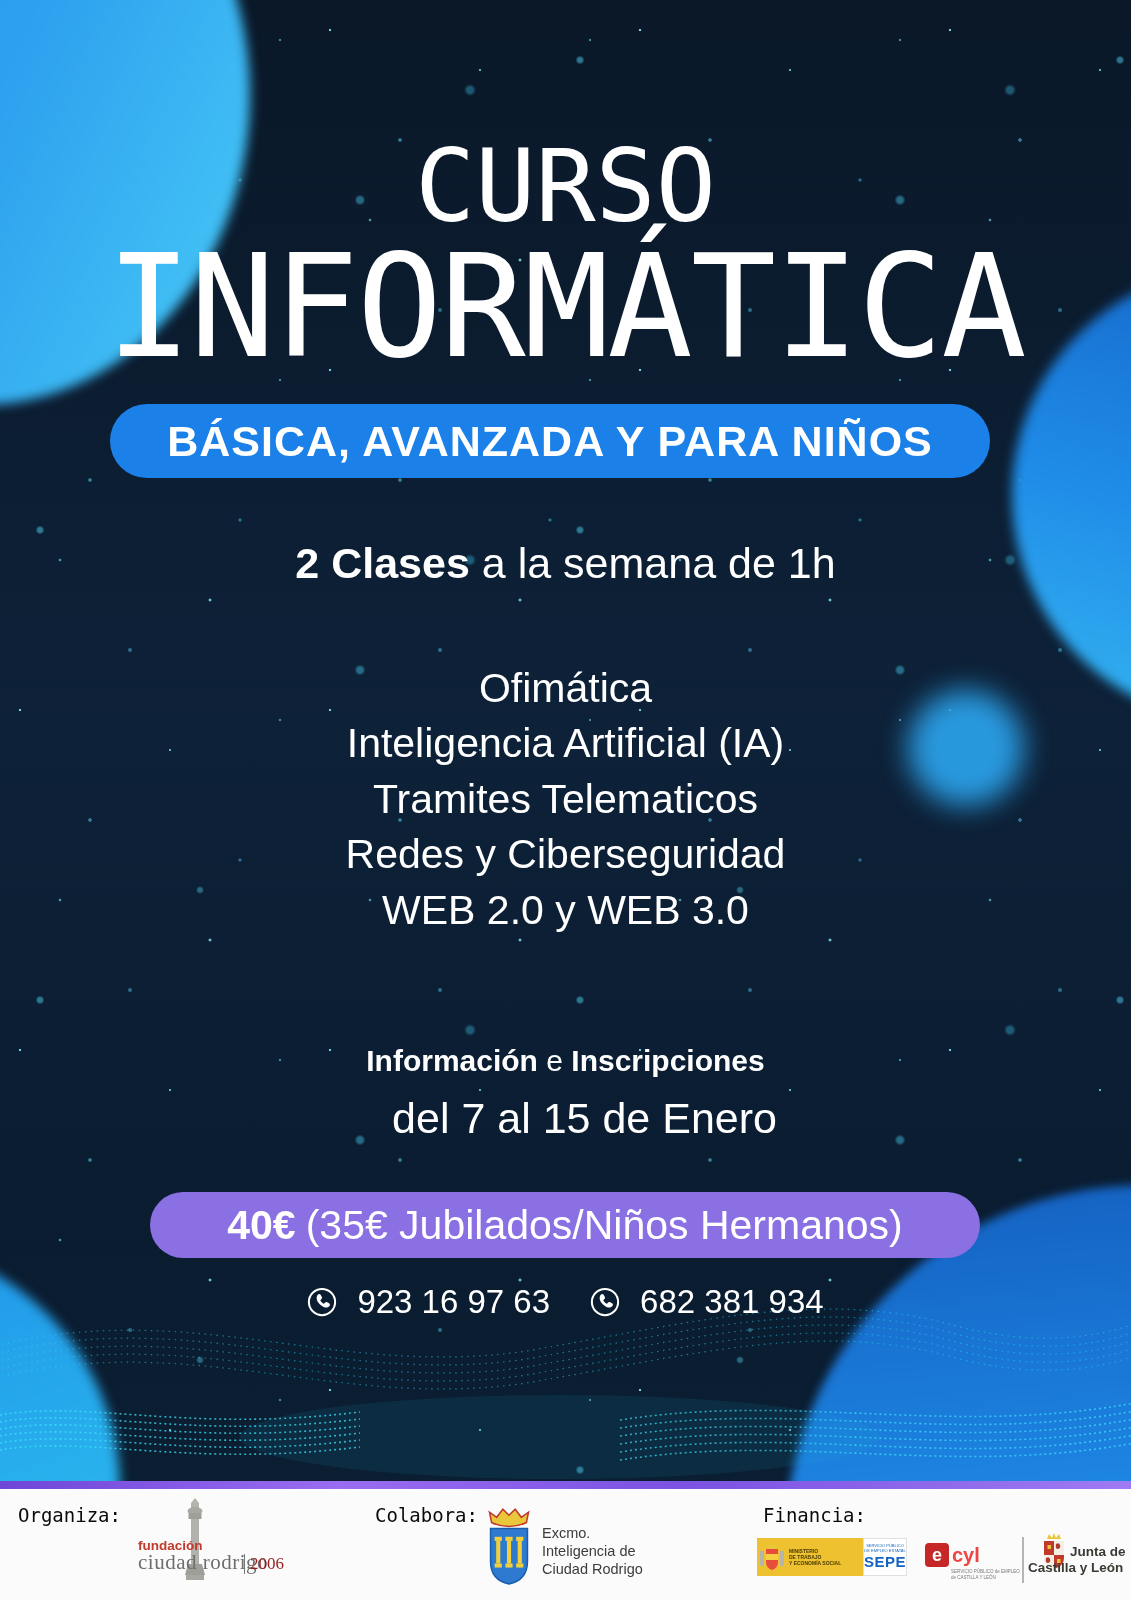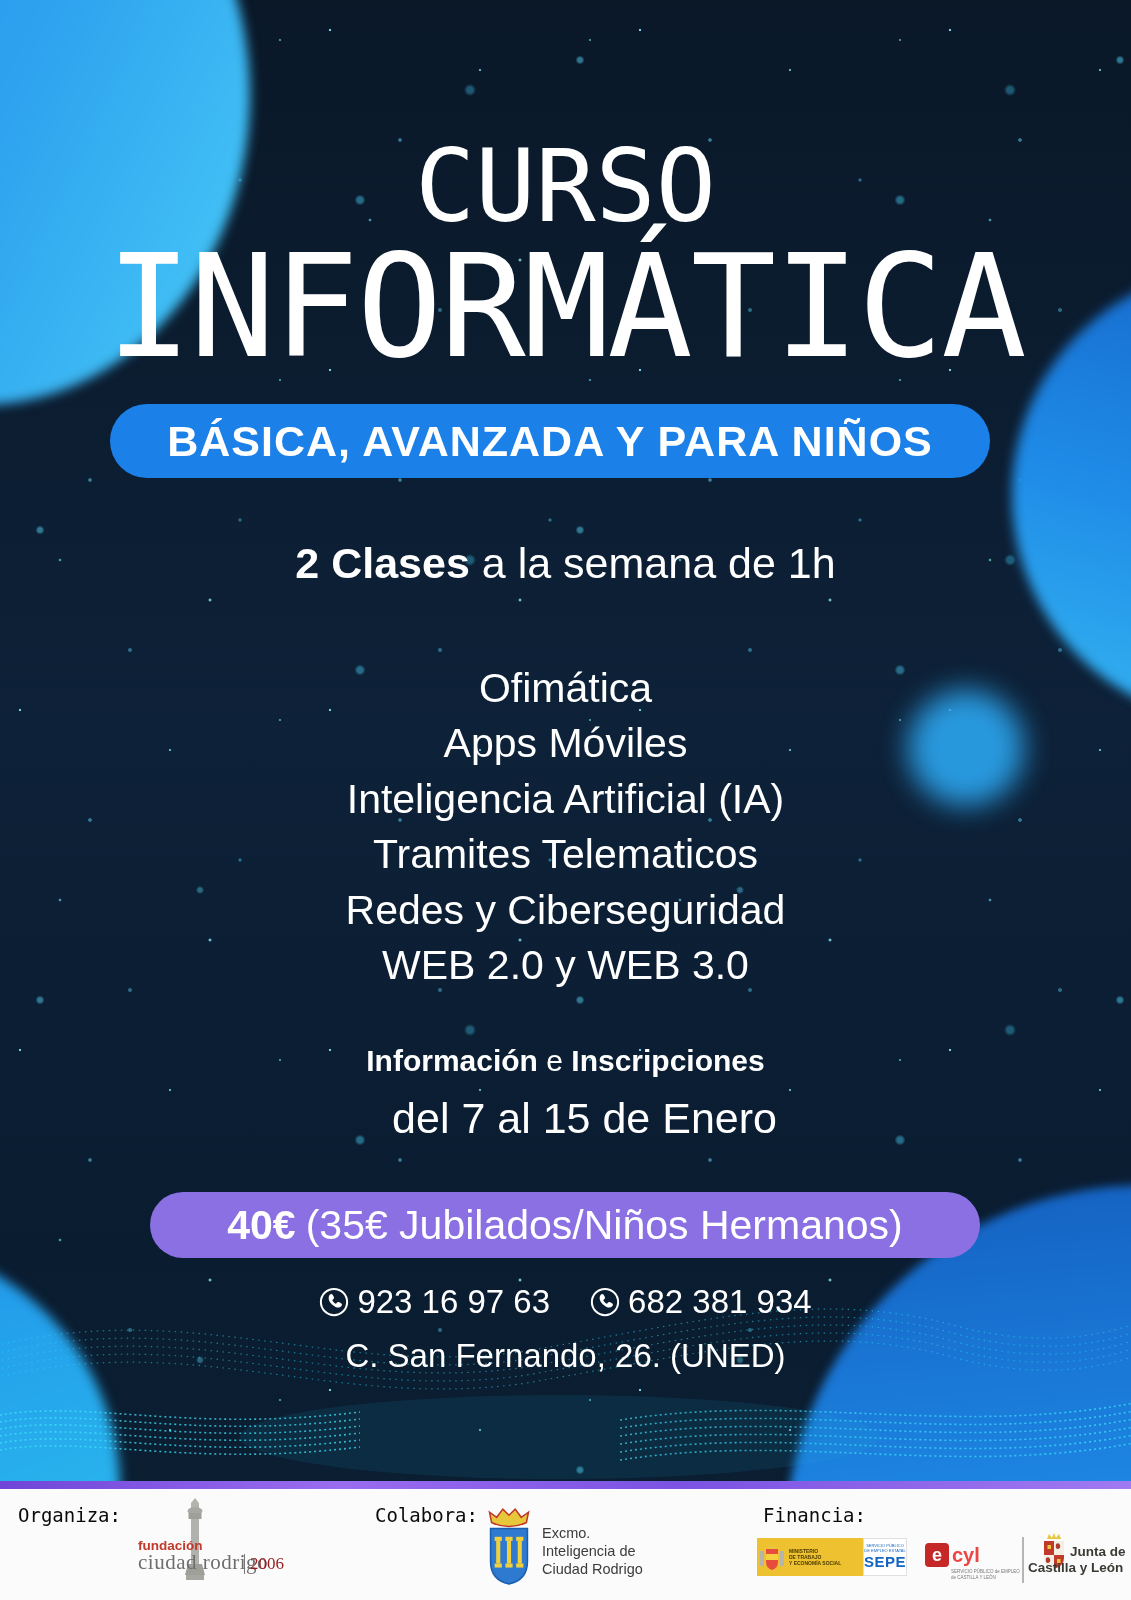--- a/index.html
+++ b/index.html
@@ -42,21 +42,21 @@
   .banner{left:110px;top:404px;width:880px;height:74px;border-radius:37px;background:#1b80e8;
     font-size:43px;font-weight:bold;letter-spacing:1px;}
   .sched{top:534px;font-size:43px;line-height:58px;}
   .courses{top:661px;font-size:41px;line-height:55.4px;font-weight:400;}
   .info-h{top:1032px;font-size:30px;line-height:58px;}
   .info-d{top:1090px;font-size:43px;line-height:56px;padding-left:19px;}
   .pricepill{left:150px;top:1192px;width:830px;height:66px;border-radius:33px;background:#8a70e3;
     font-size:41px;}
   .pricepill .amt{font-weight:800;margin-right:10px;}
   .phones{top:1283px;display:flex;justify-content:center;gap:40px;font-size:33px;align-items:center;}
-  .phone-item{display:flex;align-items:center;gap:8px;}
+  .phone-item{display:flex;align-items:center;gap:20px;}
   .address{top:1337px;font-size:33px;}
   .b{font-weight:bold;}
   .footer-line{position:absolute;left:0;top:1481px;width:1131px;height:8px;
     background:linear-gradient(90deg,#6f46d8,#9a6cf0 30%,#7b52e2 60%,#a07af2);}
   .footer{position:absolute;left:0;top:1489px;width:1131px;height:111px;background:#fbfbfb;color:#111;}
   .flabel{position:absolute;font-family:"DejaVu Sans Mono",monospace;font-size:19px;top:15px;color:#0a0a0a;}
   .fund{position:absolute;left:138px;top:11px;width:215px;height:96px;}
   .fund .tower{position:absolute;left:44px;top:-4px;}
   .fund .fname{position:absolute;left:0;top:38px;font-size:13.5px;color:#c0392b;font-weight:bold;}
   .fund .fcity{position:absolute;left:0;top:50px;font-family:"Liberation Serif",serif;font-size:21px;color:#6e6e6e;letter-spacing:.5px;white-space:nowrap;}
@@ -129,21 +129,20 @@
   <div class="pill banner">
     <span>BÁSICA, AVANZADA Y PARA NIÑOS</span>
   </div>
 
   <div class="ctr sched">
     <div><span class="b">2 Clases</span><span> a la semana de 1h</span></div>
   </div>
 
   <div class="ctr courses">
     <div>Ofimática</div>
-    <div>Apps Móviles</div>
     <div>Inteligencia Artificial (IA)</div>
     <div>Tramites Telematicos</div>
     <div>Redes y Ciberseguridad</div>
     <div>WEB 2.0 y WEB 3.0</div>
   </div>
 
   <div class="ctr info-h"><span class="b">Información</span><span> e </span><span class="b">Inscripciones</span></div>
   <div class="ctr info-d">del 7 al 15 de Enero</div>
 
   <div class="pill pricepill">
@@ -161,21 +160,20 @@
     </span>
     <span class="phone-item">
       <svg width="30" height="30" viewBox="0 0 24 24">
           <circle cx="12" cy="12" r="10.5" fill="none" stroke="#fff" stroke-width="1.6"></circle>
           <path fill="#fff" d="M8.6 6.2c.8-.8 1.9-.7 2.4.2l.8 1.4c.4.7.2 1.5-.4 2l-.5.4c-.2.2-.2.5-.1.8.4.8 1.4 1.8 2.2 2.2.3.2.6.1.8-.1l.4-.5c.5-.6 1.3-.8 2-.4l1.4.8c.9.5 1 1.6.2 2.4-.9.9-2.3 1.3-3.5.9-1.9-.6-3.9-2-5.3-3.9-1-1.4-1.5-3.1-1.2-4.5.1-.7.4-1.3.8-1.7z"></path>
         </svg>
       <span>682 381 934</span>
     </span>
   </div>
 
-  <div class="ctr address">C. San Fernando, 26. (UNED)</div>
 
   <div class="footer-line"></div>
 
   <div class="footer">
     <span class="flabel" style="left:18px">Organiza:</span>
 
     <div class="fund">
       <svg class="tower" width="26" height="88" viewBox="0 0 26 88" opacity="0.85">
         <path fill="#a8a8a2" d="M13 2 L17 7 L17 13 L9 13 L9 7 Z"></path>
         <ellipse cx="13" cy="15" rx="7.5" ry="4" fill="#9a9a94"></ellipse>

